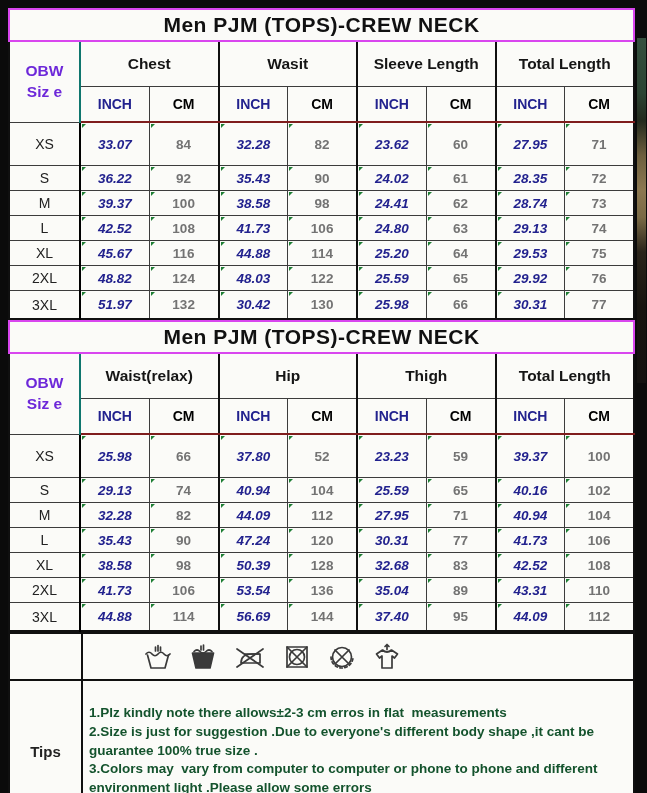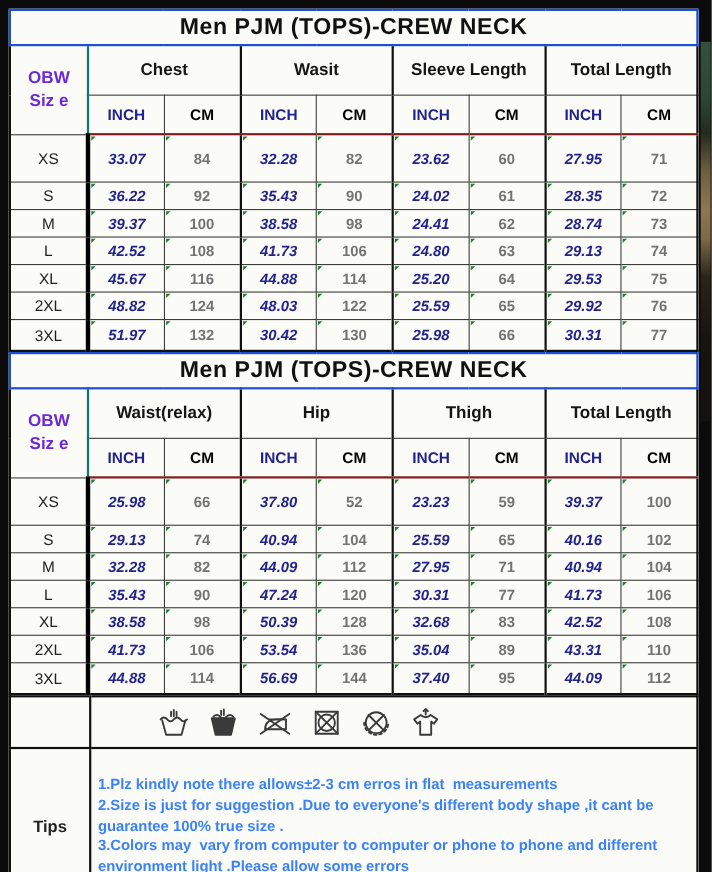--- a/index.html
+++ b/index.html
@@ -23,51 +23,51 @@
     border-collapse:collapse;width:627px;table-layout:fixed;
     background:#fbfbf8;border:2px solid #101010;
   }
   col.c-size{width:71px;}
   th,td{
     border:1px solid #3c3c3c;text-align:center;vertical-align:middle;
     color:#151515;padding:0;
   }
   .r-title th{
     height:30px;font-size:21px;font-weight:bold;letter-spacing:.5px;
-    border:2px solid #1d4ed8;color:#111;
+    border:2px solid #d946ef;color:#111;
   }
   .r-group th{height:44px;font-size:15.5px;font-weight:bold;}
   .r-unit th{height:34px;font-size:14px;font-weight:bold;border-bottom:2px solid #7f1d1d;}
   .size-head{
     font-size:14.5px;font-weight:normal;color:#6d28d9;
     border-right:2px solid #0f766e;line-height:1.35;
   }
   .g-start{border-left:2px solid #101010;}
   .unit.inch{color:#22228e;}
   .unit.cm{color:#000000;}
   tbody td{font-size:13.5px;font-weight:bold;position:relative;}
-  tbody .size-cell{font-weight:normal;font-size:14px;border-right:4px solid #000000;color:#222;}
+  tbody .size-cell{font-weight:normal;font-size:14px;border-right:2px solid #000000;color:#222;}
   tbody .inch-cell{color:#22228e;font-style:italic;}
   tbody .cm-cell{color:#737373;}
   tbody .cell-v::before{
     content:"";position:absolute;top:1px;left:1px;
     border-top:4px solid #1e7e34;border-right:4px solid transparent;
   }
   tr.row-first td{height:42px;}
   tr.row-data td{height:24px;}
   tr.row-last td{height:27px;}
   
   .bottom-table td{vertical-align:middle;}
   .care-cell{height:45px;border-bottom:2px solid #101010;}
   .label-cell{width:71px;border-right:2px solid #101010;font-size:15px;color:#222;}
   .icons-wrap{display:flex;align-items:center;gap:15px;padding-left:60px;}
   .icons-wrap svg{display:block;}
   .tips-cell{height:128px;text-align:left;padding:6px 8px 6px 6px;}
   .tips-cell p{
-    margin:0;color:#3b82f6;font-weight:bold;font-size:13.5px;line-height:1.4;
+    margin:0;color:#14532d;font-weight:bold;font-size:13.5px;line-height:1.4;
     white-space:pre-wrap;
   }
   .care-icon{stroke:#3a3a3a;fill:none;stroke-width:1.7;stroke-linecap:round;stroke-linejoin:round;}
 </style>
 </head>
 <body>
 
 <div class="photo-strip"></div>
 
 <div class="sheet">

